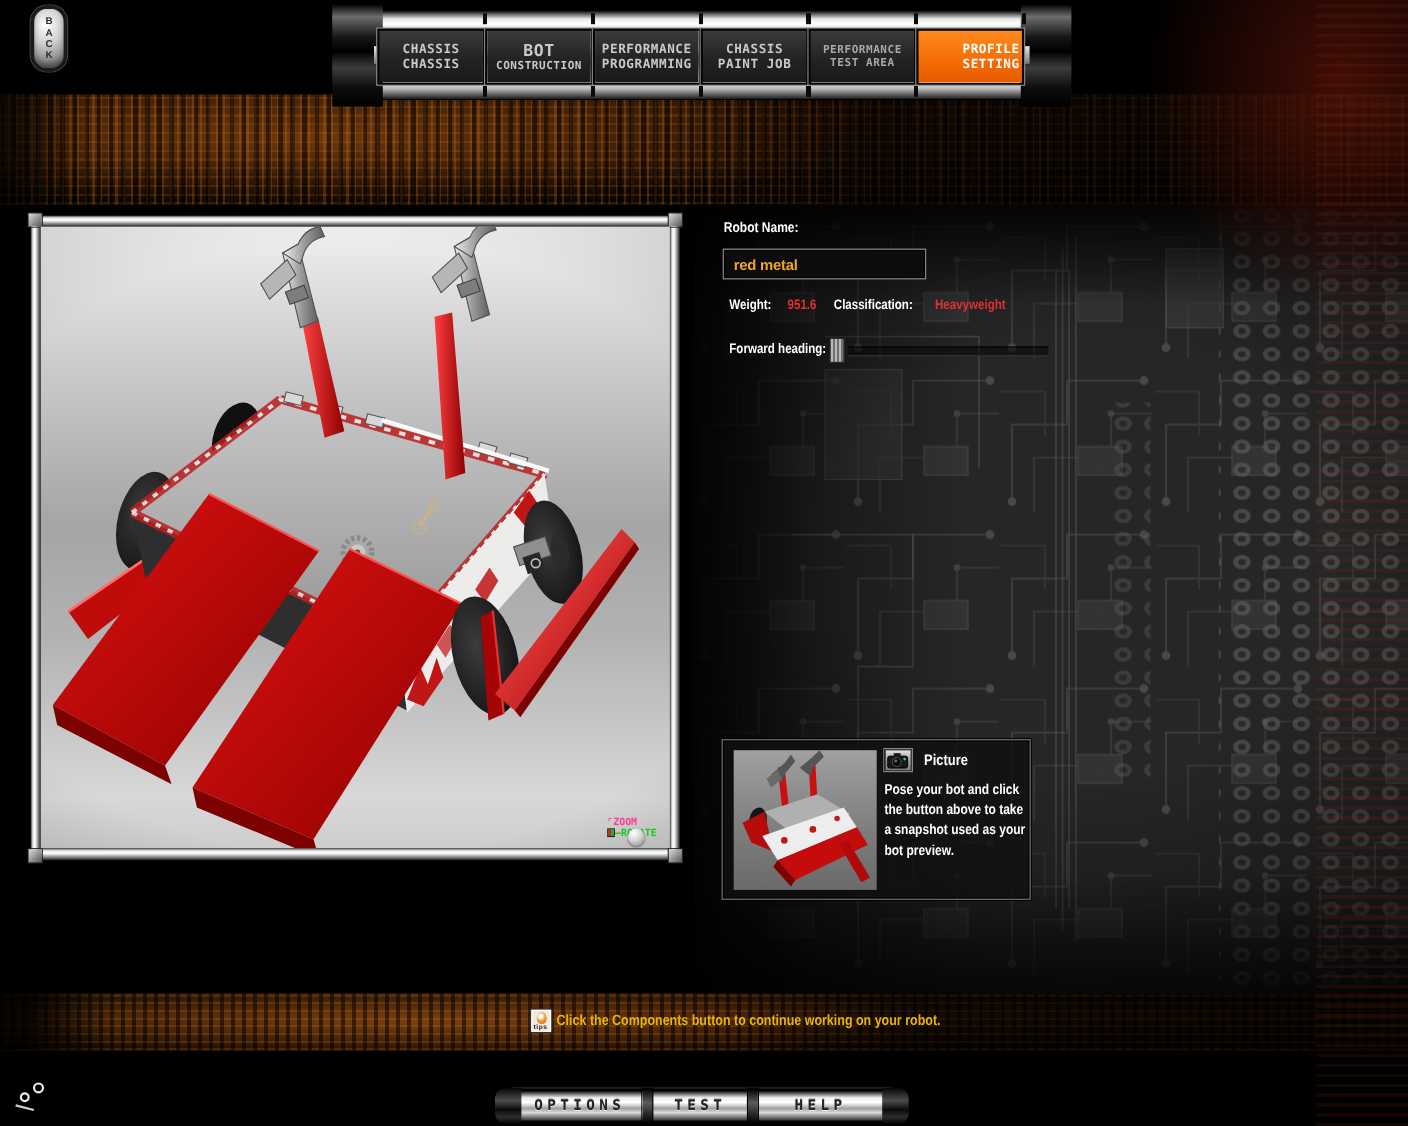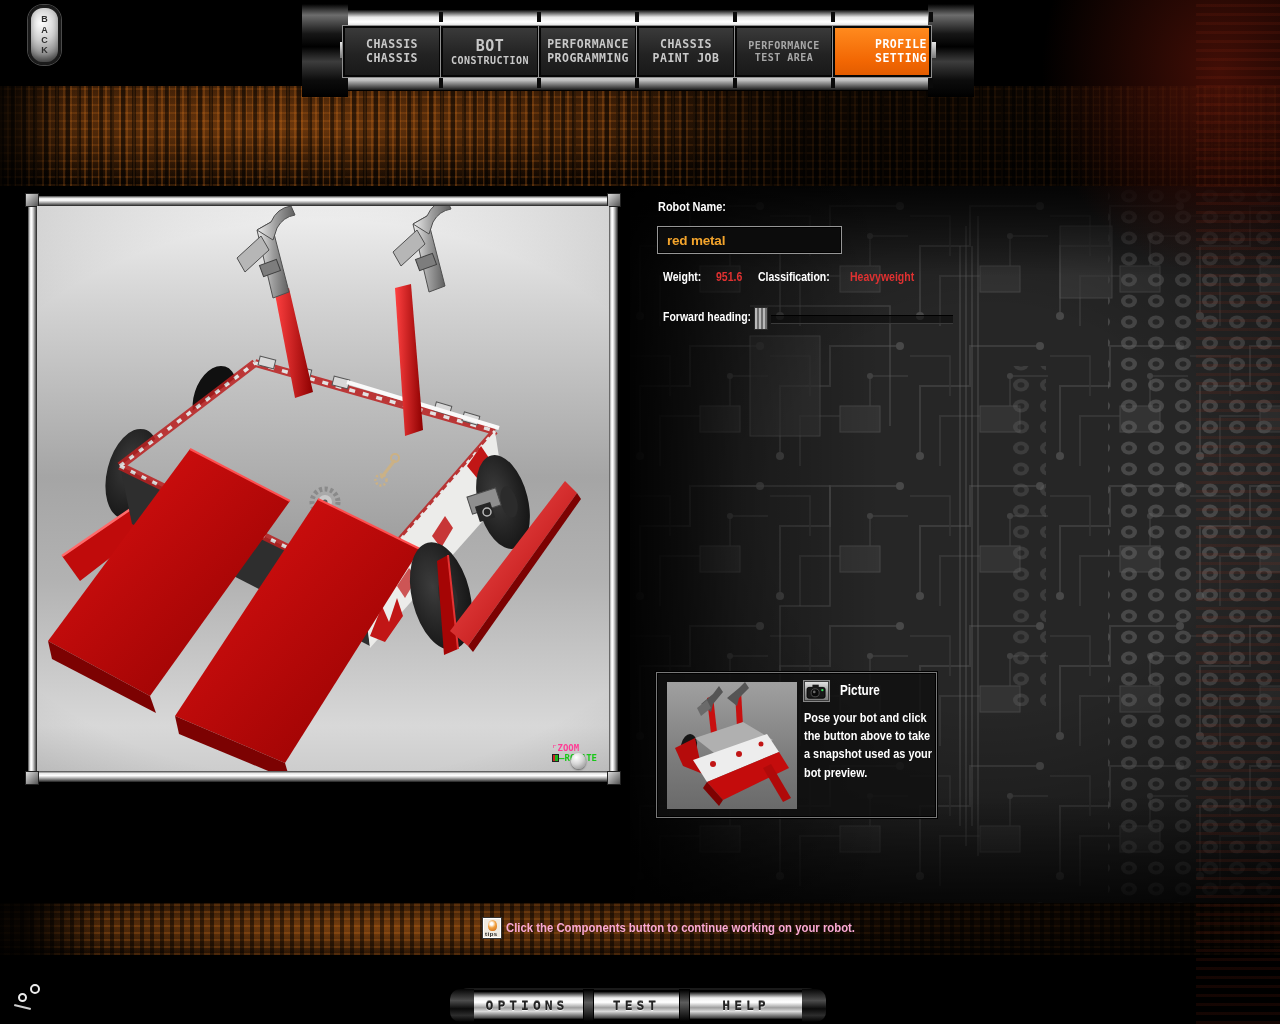--- a/index.html
+++ b/index.html
@@ -117,21 +117,21 @@
   .pic-title{position:absolute;left:183px;top:9px;color:#fff;font-weight:bold;font-size:14px;}
   .pic-desc{position:absolute;left:147px;top:36px;width:158px;color:#fff;font-weight:bold;font-size:13px;
      line-height:1.4;transform:scaleX(.84);transform-origin:0 0;}
 
   
   .tip-icon{left:483px;top:918px;width:18px;height:20px;background:#efe9df;border:1px solid #fff;
      box-shadow:0 0 0 1px #333;}
   .tip-icon .bulb{position:absolute;left:4px;top:1px;width:9px;height:11px;border-radius:60% 60% 50% 50%;
      background:radial-gradient(circle at 40% 35%,#fff 15%,#f0a040 45%,#c86414);}
   .tip-icon .tword{position:absolute;left:1px;bottom:0;font-size:6px;font-weight:bold;color:#222;letter-spacing:.5px;}
-  .tip-text{left:506px;top:920px;color:#f9a8d4;font-weight:bold;font-size:13.5px;}
+  .tip-text{left:506px;top:920px;color:#eab308;font-weight:bold;font-size:13.5px;}
 
   
   .footer-bar{left:456px;top:992px;width:364px;height:27px;border-radius:13px;
      background:linear-gradient(180deg,#111 0%,#efefef 22%,#fff 38%,#9f9f9f 58%,#d9d9d9 72%,#4a4a4a 95%,#111 100%);
      box-shadow:0 0 0 2px #000,0 -2px 0 2px #1a1a1a;}
   .footer-bar .fjoint{position:absolute;top:-2px;bottom:-2px;width:9px;
      background:linear-gradient(180deg,#000,#5c5c5c 40%,#000);box-shadow:0 0 0 1px #000;}
   .footer-bar .fcap{position:absolute;top:-3px;bottom:-3px;width:24px;
      background:linear-gradient(180deg,#050505,#4d4d4d 35%,#0a0a0a 60%,#2d2d2d 80%,#000);}
   .fcap.l{left:-6px;border-radius:10px 0 0 10px;}

